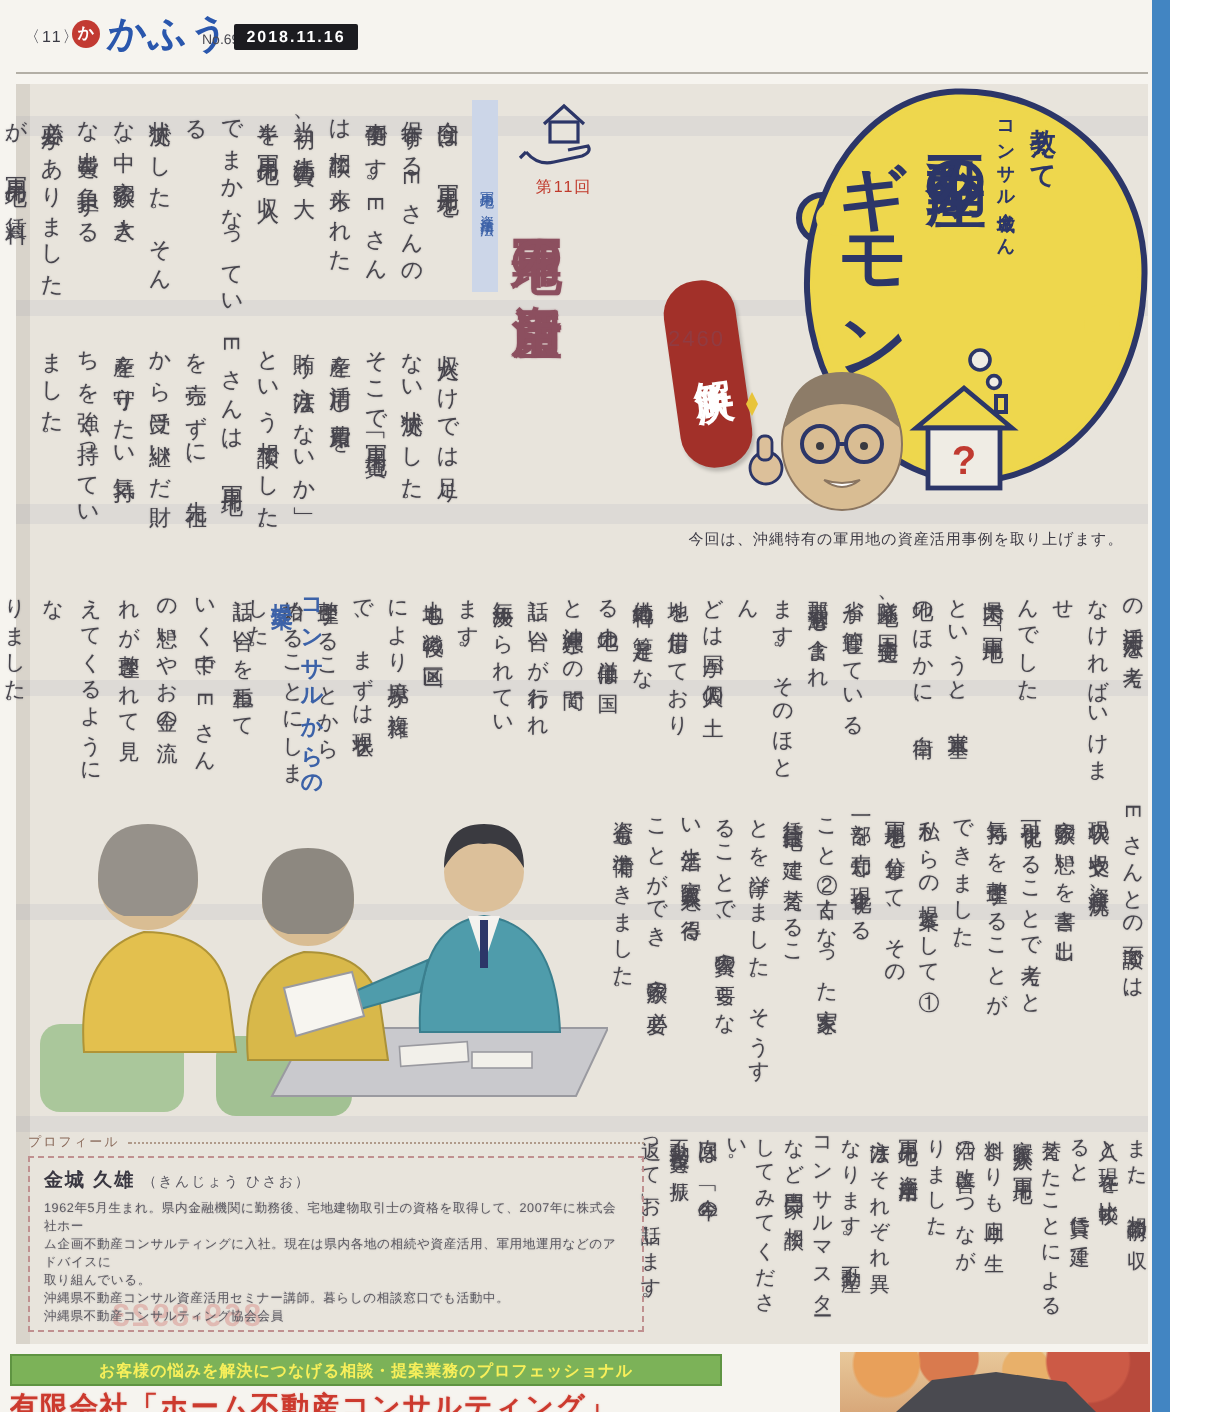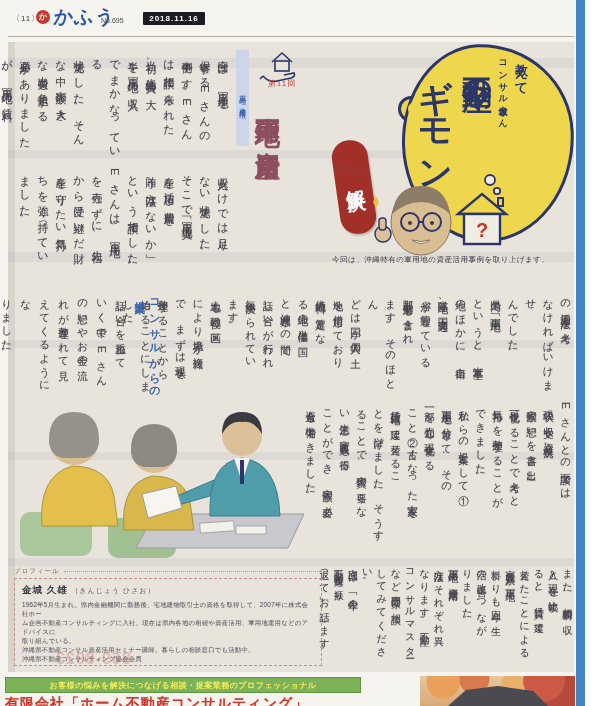--- a/index.html
+++ b/index.html
@@ -8,21 +8,21 @@
 
   
   .scan-strip { position:absolute; left:576px; top:0; width:9px; height:706px; background:#4285c2; }
   .scan-margin { position:absolute; left:585px; top:0; width:29px; height:706px; background:#ffffff; }
 
   
   .edition { position:absolute; left:12px; top:13px; font-size:8px; color:#3a3a44; letter-spacing:1px; }
   .logo-mark { position:absolute; left:36px; top:10px; width:14px; height:14px; background:#c23a32; border-radius:50%; color:#fff; font-size:8px; text-align:center; line-height:14px; font-weight:bold; }
   .logo-text { position:absolute; left:54px; top:4px; font-size:19px; font-weight:bold; color:#2a57ad; transform:skewX(-6deg); letter-spacing:1px; }
   .issue-no { position:absolute; left:101px; top:17px; font-size:7px; color:#4a4a52; }
-  .date-box { position:absolute; left:143px; top:12px; width:62px; height:13px; background:#1c1c20; color:#fff; font-size:8px; font-weight:bold; text-align:center; line-height:13px; letter-spacing:1px; border-radius:1px; }
+  .date-box { position:absolute; left:117px; top:12px; width:62px; height:13px; background:#1c1c20; color:#fff; font-size:8px; font-weight:bold; text-align:center; line-height:13px; letter-spacing:1px; border-radius:1px; }
   .rule { position:absolute; left:8px; top:36px; width:566px; height:1px; background:#b3afa6; }
 
   
   .paper { position:absolute; left:8px; top:42px; width:566px; height:630px; background:#e8e4dc; }
   .tint { position:absolute; left:8px; width:566px; background:rgba(125,140,165,.10); }
   .t1{top:58px;height:10px}.t2{top:150px;height:8px}.t3{top:252px;height:10px}
   .t4{top:340px;height:8px}.t5{top:452px;height:8px}.t6{top:558px;height:8px}
   .left-shade { position:absolute; left:8px; top:42px; width:7px; height:630px; background:rgba(115,105,95,.13); }
 
   
@@ -38,39 +38,39 @@
   .band4 { left:300px; top:402px; width:274px; height:156px; }
   .band4 .vcol { font-size:10.5px; line-height:17px; letter-spacing:1.5px; }
   .band5 { left:330px; top:562px; width:244px; height:106px; }
   .band5 .vcol { font-size:10px; line-height:14.3px; letter-spacing:1.5px; }
 
   .subhead { position:absolute; left:132px; top:292px; height:102px; writing-mode:vertical-rl; font-size:11px; font-weight:bold; color:#3c62a8; letter-spacing:2px; }
 
   
   .side-tab { position:absolute; left:236px; top:50px; width:13px; height:96px; background:#ccd6e8; writing-mode:vertical-rl; font-size:7px; color:#3c62a8; text-align:center; line-height:13px; letter-spacing:1px; }
   .series-icon { position:absolute; left:258px; top:48px; }
-  .episode { position:absolute; left:260px; top:78px; width:44px; text-align:center; font-size:8px; color:#c0392b; letter-spacing:1px; }
+  .episode { position:absolute; left:260px; top:88px; width:44px; text-align:center; font-size:8px; color:#c0392b; letter-spacing:1px; }
   .series-title { position:absolute; left:252px; top:100px; height:192px; writing-mode:vertical-rl; font-size:25px; font-weight:bold; color:#8c4f5f; letter-spacing:1px; text-shadow:0 0 1px rgba(140,79,95,.4); }
 
   
   .bubble { position:absolute; left:402px; top:44px; width:172px; height:198px; background:#eed74d; border:3px solid #2c3668; border-radius:46% 54% 52% 48% / 50% 46% 54% 50%; transform:rotate(-2deg); box-shadow:0 0 0 2px rgba(238,215,77,.6) inset; }
   .bubble-lobe { position:absolute; background:#eed74d; border:3px solid #2c3668; border-radius:50%; }
   .lobe1 { left:398px; top:96px; width:26px; height:26px; }
   .lobe2 { left:544px; top:150px; width:24px; height:24px; }
   .lobe-mask { position:absolute; background:#eed74d; border-radius:50%; }
   .lm1 { left:408px; top:100px; width:24px; height:18px; }
   .lm2 { left:542px; top:152px; width:18px; height:20px; }
   .bubble-inner { position:absolute; left:414px; top:54px; height:180px; writing-mode:vertical-rl; color:#2c3668; }
   .kicker { font-size:13px; font-weight:bold; line-height:22px; letter-spacing:2px; }
   .kicker-sub { font-size:9px; font-weight:bold; line-height:14px; letter-spacing:1px; }
   .big1 { font-size:30px; font-weight:bold; line-height:38px; letter-spacing:2px; }
   .big2 { font-size:34px; font-weight:bold; line-height:44px; letter-spacing:3px; }
   .badge { position:absolute; left:336px; top:140px; width:36px; height:94px; background:#a23029; border-radius:17px; transform:rotate(-8deg); writing-mode:vertical-rl; color:#fff; font-size:19px; font-weight:bold; text-align:center; line-height:36px; letter-spacing:2px; box-shadow:1px 2px 2px rgba(0,0,0,.2); }
   .mascot { position:absolute; left:366px; top:172px; }
-  .caption { position:absolute; left:332px; top:255px; width:242px; font-size:7.5px; color:#3c3a44; letter-spacing:.5px; }
+  .caption { position:absolute; left:332px; top:265px; width:242px; font-size:7.5px; color:#3c3a44; text-align:center; letter-spacing:.5px; }
 
   
   .illo { position:absolute; left:14px; top:396px; }
 
   
   .profile-label-row { position:absolute; left:14px; top:567px; width:308px; display:flex; align-items:center; gap:4px; }
   .profile-label { font-size:6.5px; color:#8a6a5a; letter-spacing:1px; }
   .dotline { flex:1; border-top:1px dotted #b09a8a; }
   .profile-box { position:absolute; left:14px; top:578px; width:308px; height:88px; border:1px dashed #c09090; padding:5px 7px; }
   .profile-name { font-size:9.5px; font-weight:bold; color:#3a3842; letter-spacing:1px; }

